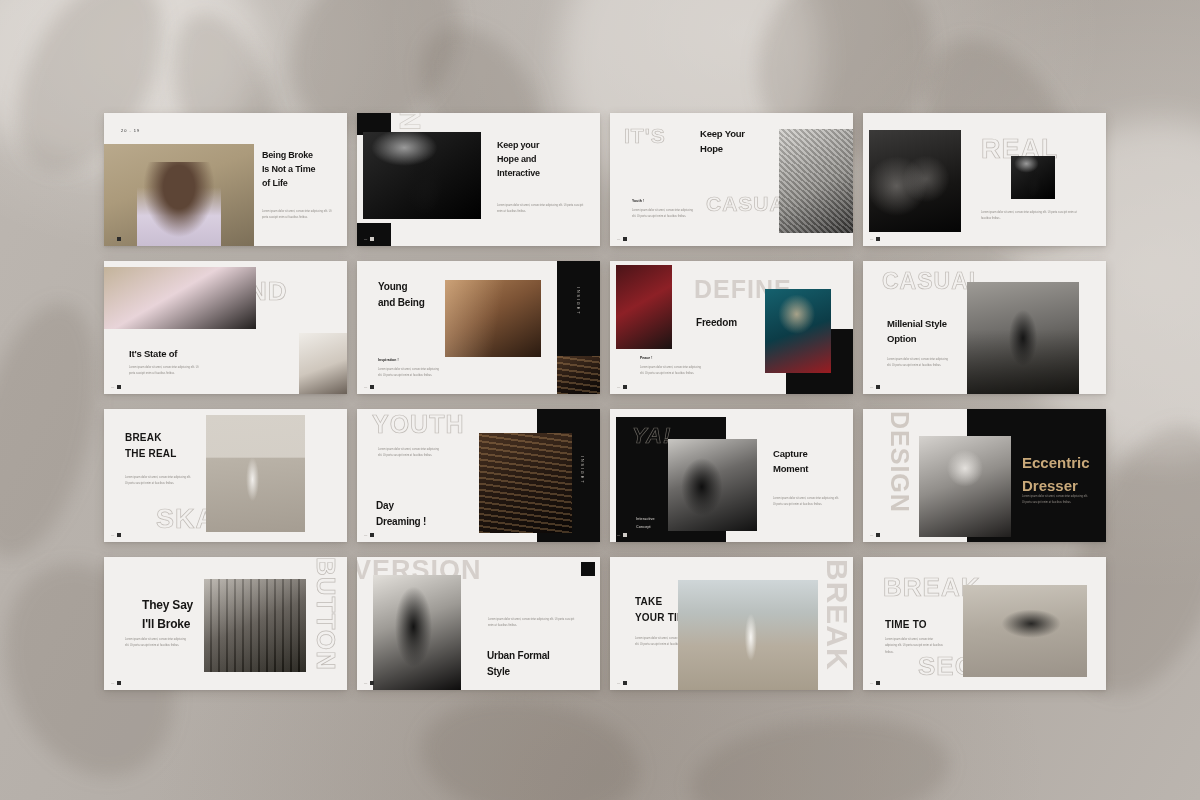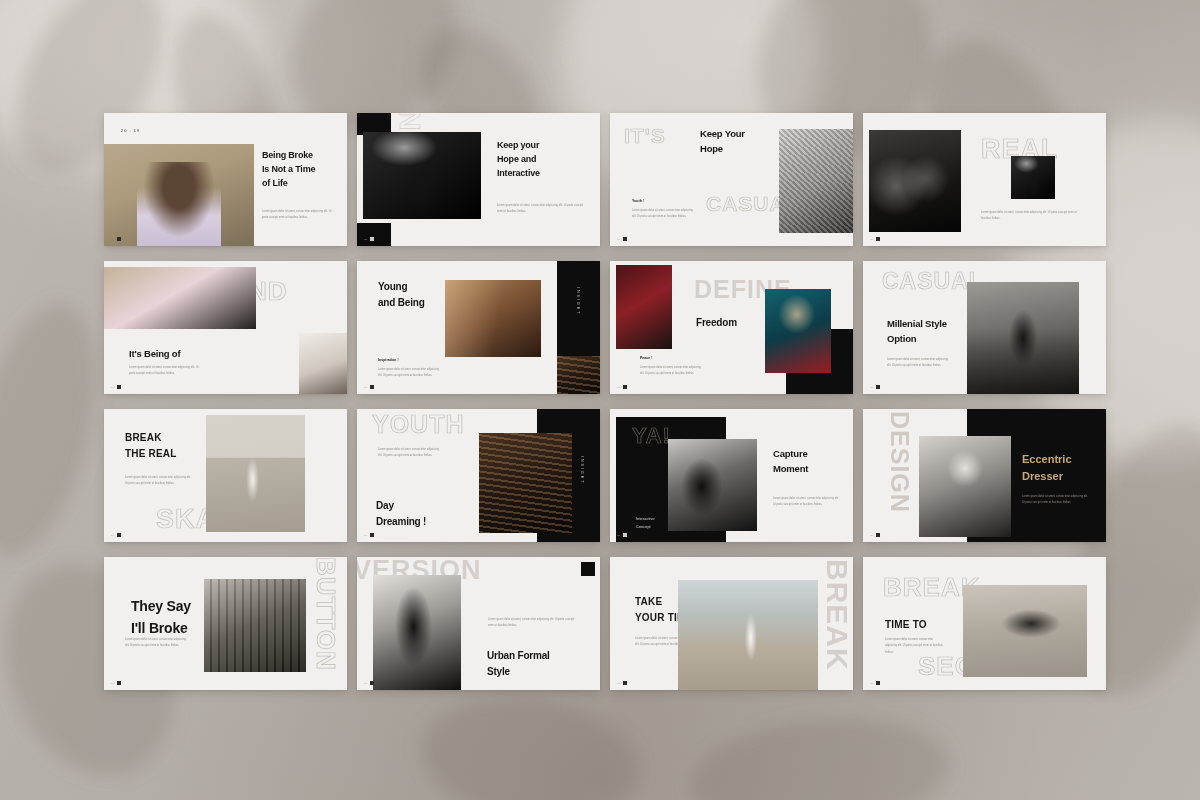--- a/index.html
+++ b/index.html
@@ -215,21 +215,21 @@
     <div class="fnum">
         <span>—</span>
         <span class="sq"></span>
       </div>
   </div>
 
   <div class="slide">
     <div class="outline-word" style="position:absolute;left:113px;top:17px;font-size:26px;">MIND</div>
     <div class="ph ph-pink" style="left:0;top:6px;width:152px;height:62px;"></div>
     <div class="h1" style="position:absolute;left:25px;top:86px;font-size:9.5px;">
-      <div>It's Being of</div>
+      <div>It's State of</div>
     </div>
     <div class="body-txt" style="position:absolute;left:25px;top:104px;width:72px;">Lorem ipsum dolor sit amet, consectetur adipiscing elit. Ut porta suscipit enim at faucibus finibus.</div>
     <div class="ph ph-white" style="left:195px;top:72px;width:48px;height:61px;"></div>
     <div class="fnum">
         <span>—</span>
         <span class="sq"></span>
       </div>
   </div>
 
   <div class="slide">
@@ -304,55 +304,55 @@
     <div class="vert" style="position:absolute;left:223px;top:47px;font-size:3.6px;letter-spacing:2px;color:#ddd8d2;">INSIGHT</div>
     <div class="ph ph-night" style="left:122px;top:24px;width:93px;height:100px;"></div>
     <div class="fnum">
         <span>—</span>
         <span class="sq"></span>
       </div>
   </div>
 
   <div class="slide">
     <div class="black-panel" style="left:6px;top:8px;width:110px;height:125px;"></div>
-    <div class="outline-word" style="position:absolute;left:22px;top:16px;font-size:22px;-webkit-text-stroke:.7px rgba(120,115,108,.85);">YA!</div>
+    <div class="outline-word" style="position:absolute;left:22px;top:16px;font-size:22px;font-style:italic;-webkit-text-stroke:.7px rgba(120,115,108,.85);">YA!</div>
     <div class="ph ph-cam" style="left:58px;top:30px;width:89px;height:92px;"></div>
     <div class="h1" style="position:absolute;left:163px;top:38px;width:76px;font-size:9.5px;">
       <div>Capture</div>
       <div>Moment</div>
     </div>
     <div class="body-txt" style="position:absolute;left:163px;top:87px;width:66px;">Lorem ipsum dolor sit amet, consectetur adipiscing elit. Ut porta suscipit enim at faucibus finibus.</div>
     <div style="position:absolute;left:26px;top:106px;font-size:3.6px;line-height:2.3;color:#e2ded9;letter-spacing:.2px;">
       <div>Interactive</div>
       <div>Concept</div>
     </div>
     <div class="fnum" style="color:#cfcbc6;">
         <span>—</span>
         <span class="sq" style="background:#cfcbc6;"></span>
       </div>
   </div>
 
   <div class="slide">
     <div class="black-panel" style="left:104px;top:0;width:139px;height:133px;"></div>
     <div class="ghost-word vert" style="position:absolute;left:24px;top:2px;font-size:25px;color:rgba(196,188,180,.75);">DESIGN</div>
     <div class="ph ph-port" style="left:56px;top:27px;width:92px;height:101px;"></div>
-    <div style="position:absolute;left:159px;top:42px;width:80px;font-size:11px;font-weight:700;line-height:1.55;color:#c9a97a;">
+    <div style="position:absolute;left:159px;top:42px;width:80px;font-size:15px;font-weight:700;line-height:1.55;color:#c9a97a;">
       <div>Eccentric</div>
       <div>Dresser</div>
     </div>
     <div class="body-txt" style="position:absolute;left:159px;top:85px;width:66px;color:#9b958e;">Lorem ipsum dolor sit amet, consectetur adipiscing elit. Ut porta suscipit enim at faucibus finibus.</div>
     <div class="fnum">
         <span>—</span>
         <span class="sq"></span>
       </div>
   </div>
 
   <div class="slide">
     <div class="outline-word vert" style="position:absolute;left:209px;top:0;font-size:26px;">BUTTON</div>
-    <div class="h1" style="position:absolute;left:27px;top:39px;width:82px;font-size:14px;">
+    <div class="h1" style="position:absolute;left:38px;top:39px;width:82px;font-size:12px;">
       <div>They Say</div>
       <div>I'll Broke</div>
     </div>
     <div class="body-txt" style="position:absolute;left:21px;top:80px;width:64px;">Lorem ipsum dolor sit amet, consectetur adipiscing elit. Ut porta suscipit enim at faucibus finibus.</div>
     <div class="ph ph-window" style="left:100px;top:22px;width:102px;height:93px;"></div>
     <div class="fnum">
         <span>—</span>
         <span class="sq"></span>
       </div>
   </div>

